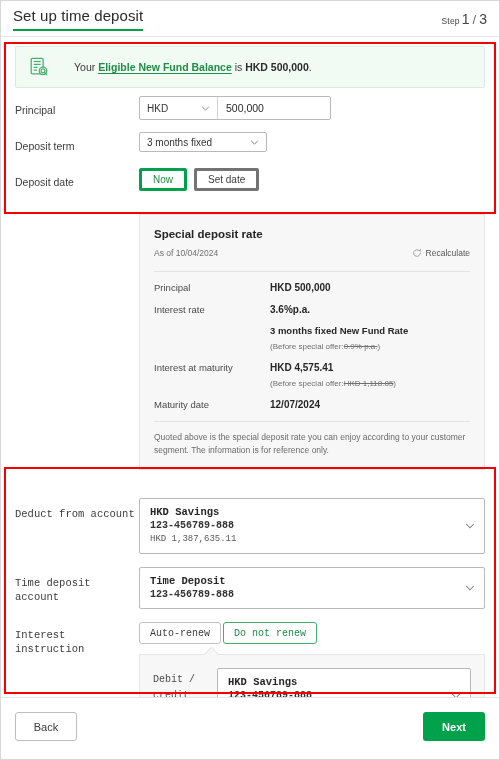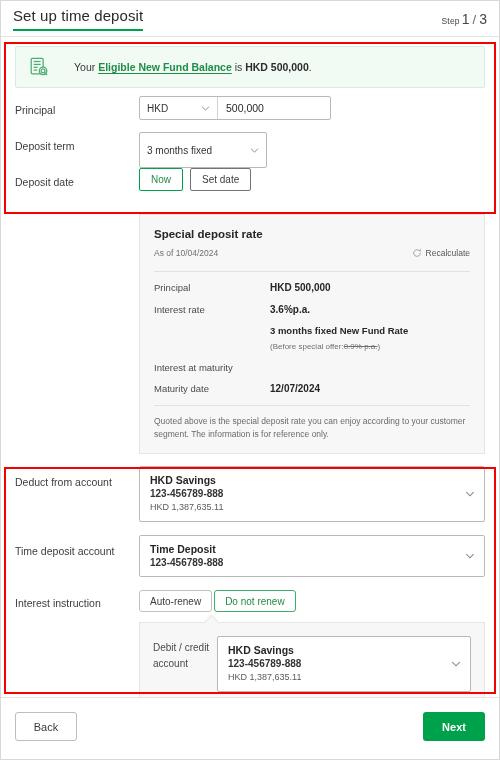--- a/index.html
+++ b/index.html
@@ -89,30 +89,30 @@
     border-right: 1px solid #d2d2d2; cursor: pointer;
   }
   .combo-amt {
     flex: 1 1 auto; display: flex; align-items: center;
     padding: 0 8px; font-size: 10.5px; color: #2b2b2b;
   }
   .chev { width: 9px; height: 9px; flex: 0 0 auto; }
   .chev svg { display: block; }
 
   .select {
-    width: 128px; height: 36px;
+    width: 128px; height: 20px;
     border: 1px solid #b9b9b9; border-radius: 2px; background: #fff;
     display: flex; align-items: center; justify-content: space-between;
     padding: 0 7px; font-size: 10px; color: #333; cursor: pointer;
   }
 
   .seg-group { display: flex; gap: 7px; }
   .seg {
     min-width: 41px; height: 23px; padding: 0 11px;
-    border: 1px solid #737373; border-radius: 2px; background: #fff;
+    border: 3px solid #737373; border-radius: 2px; background: #fff;
     display: flex; align-items: center; justify-content: center;
     font-size: 10px; color: #3d3d3d; cursor: pointer; white-space: nowrap;
   }
   .seg.active { border-color: #00a14b; color: #1f8c47; background: #fff; }
 
   
   .rate-zone { padding: 10px 14px 0 14px; display: flex; justify-content: space-between; }
   .rate-spacer { flex: 0 0 124px; }
   .rate-panel {
     flex: 1 1 auto;
@@ -132,21 +132,21 @@
   .kv-main { font-size: 10px; font-weight: bold; color: #262626; line-height: 14px; }
   .kv-sub { font-size: 9.5px; font-weight: bold; color: #262626; line-height: 14px; margin-top: 7px; }
   .kv-note { font-size: 8px; color: #6f6f6f; line-height: 12px; margin-top: 3px; }
   .strike { text-decoration: line-through; }
 
   .rate-footnote {
     font-size: 8.5px; color: #6a6a6a; line-height: 13px;
   }
 
   
-  .acct-zone { padding: 12px 14px 0 14px; }
+  .acct-zone { padding: 28px 14px 0 14px; font-family: Liberation Mono, monospace; }
   .acct-row { display: flex; align-items: flex-start; margin-bottom: 13px; }
   .acct-label { flex: 0 0 124px; font-size: 10.5px; color: #3d3d3d; padding-top: 9px; line-height: 14px; }
   .acct-box {
     flex: 1 1 auto;
     border: 1px solid #b9b9b9; border-radius: 2px; background: #fff;
     padding: 6px 10px 7px 10px;
     display: flex; align-items: center; justify-content: space-between;
     cursor: pointer; min-height: 34px;
   }
   .acct-lines { display: flex; flex-direction: column; gap: 0; }
@@ -323,20 +323,24 @@
         <div class="kv-k">Interest rate</div>
         <div class="kv-v">
           <div class="kv-main">3.6%p.a.</div>
           <div class="kv-sub">3 months fixed New Fund Rate</div>
           <div class="kv-note"><span>(Before special offer:</span><span class="strike">0.9% p.a.</span><span>)</span></div>
         </div>
       </div>
 
       <div class="kv">
         <div class="kv-k">Interest at maturity</div>
+        <div class="kv-v">
+          <div class="kv-main">HKD 4,575.41</div>
+          <div class="kv-note"><span>(Before special offer:</span><span class="strike">HKD 1,118.85</span><span>)</span></div>
+        </div>
       </div>
 
       <div class="kv" style="margin-bottom:2px;">
         <div class="kv-k">Maturity date</div>
         <div class="kv-v">
           <div class="kv-main">12/07/2024</div>
         </div>
       </div>
 
       <div class="hr"></div>

